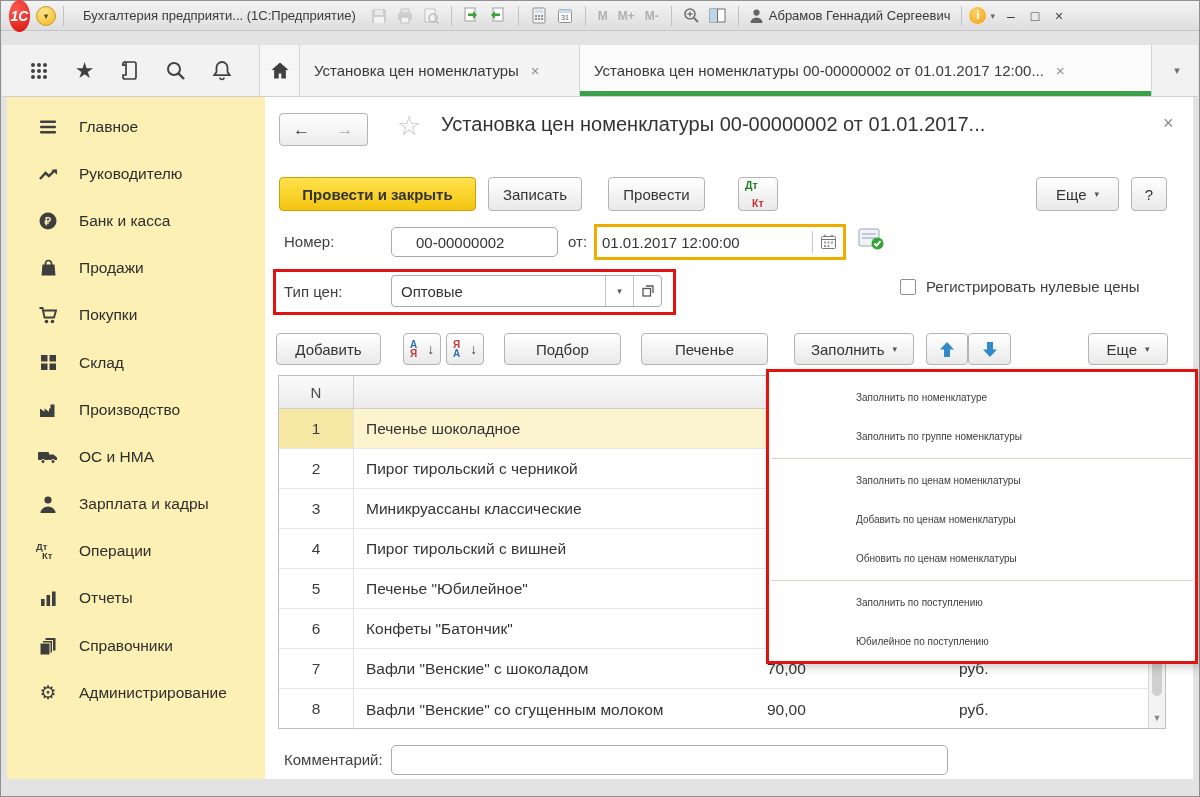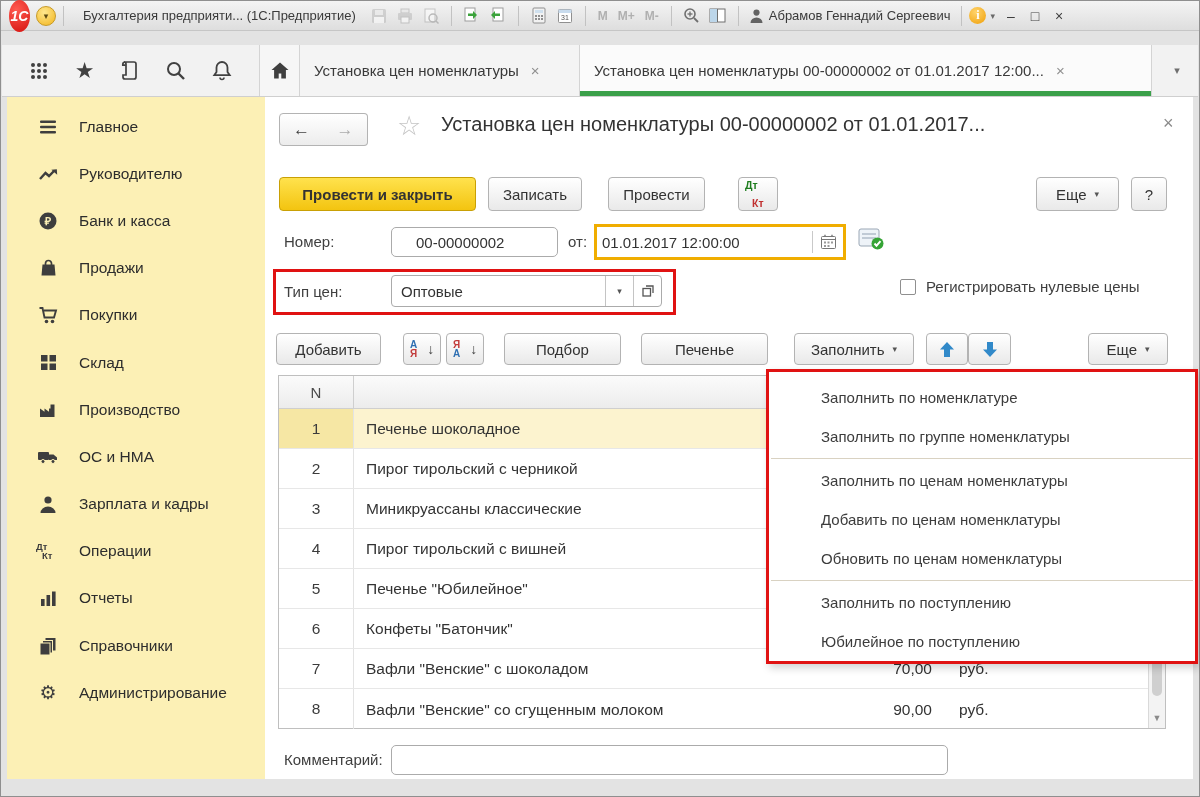--- a/index.html
+++ b/index.html
@@ -78,34 +78,34 @@
   .combo .seg{width:28px;height:100%;border-left:1px solid #c4c4c4;display:flex;align-items:center;justify-content:center;color:#555;font-size:9px}
   .redbox{position:absolute;left:8px;top:172px;width:403px;height:46px;border:3px solid var(--highlight_red);pointer-events:none;z-index:6}
   .checkbox{position:absolute;left:635px;top:182px;width:16px;height:16px;border:1px solid #8f8f8f;border-radius:2px;background:#fff}
   .cb-label{position:absolute;left:661px;top:179px;width:215px;font-size:15px;color:#3f3f3f;line-height:21px}
   
   .grid{position:absolute;left:13px;top:278px;width:888px;height:354px;border:1px solid #bfbfbf;background:#fff}
   .g-head{height:33px;display:flex;background:linear-gradient(#fbfbfb,#ececec);border-bottom:1px solid #cfcfcf;
     font-size:15px;color:#4a4a4a;align-items:center}
   .c-n{width:75px;text-align:center;flex:none}
   .c-name{width:413px;padding-left:12px;flex:none;white-space:nowrap;overflow:hidden}
-  .c-price{width:165px;text-align:right;flex:none}
+  .c-price{width:165px;flex:none}
   .c-cur{width:120px;padding-left:27px;flex:none}
   .g-head .c-n{border-right:1px solid #cfcfcf;height:100%;line-height:33px}
   .t-row{height:40px;line-height:39px;display:flex;border-bottom:1px solid #e7e7e7;font-size:15.5px;color:#333;align-items:center}
   .t-row .c-n{border-right:1px solid #e3e3e3;height:100%;line-height:39px;color:#3c3c3c}
   .t-row.sel{background:var(--selection_yellow)}
   .t-row.sel .c-n{background:var(--selection_cell)}
   .g-scroll{position:absolute;top:33px;right:0;bottom:0;width:17px;background:#f3f3f3;border-left:1px solid #d9d9d9}
   .g-thumb{position:absolute;left:3px;top:4px;width:10px;height:283px;background:#cfcfcf;border-radius:5px}
   .g-sdown{position:absolute;left:0;right:0;bottom:5px;text-align:center;font-size:9px;color:#8a8a8a}
   
   .menu{position:absolute;left:501px;top:272px;width:432px;height:295px;background:#fff;border:3px solid var(--highlight_red);
     z-index:10;box-shadow:3px 4px 8px rgba(0,0,0,.18);padding:6px 0}
-  .menu-item{height:39px;line-height:39px;padding-left:52px;font-size:15px;color:#3c3c3c;white-space:nowrap}
+  .menu-item{height:39px;line-height:39px;padding-left:87px;font-size:10px;color:#3c3c3c;white-space:nowrap}
   .menu-sep{border-top:1px solid #d9d2c2;margin:2px 2px}
   
   svg{display:block}
 </style>
 </head>
 <body>
 
 <div class="window">
 
   <div class="titlebar">

